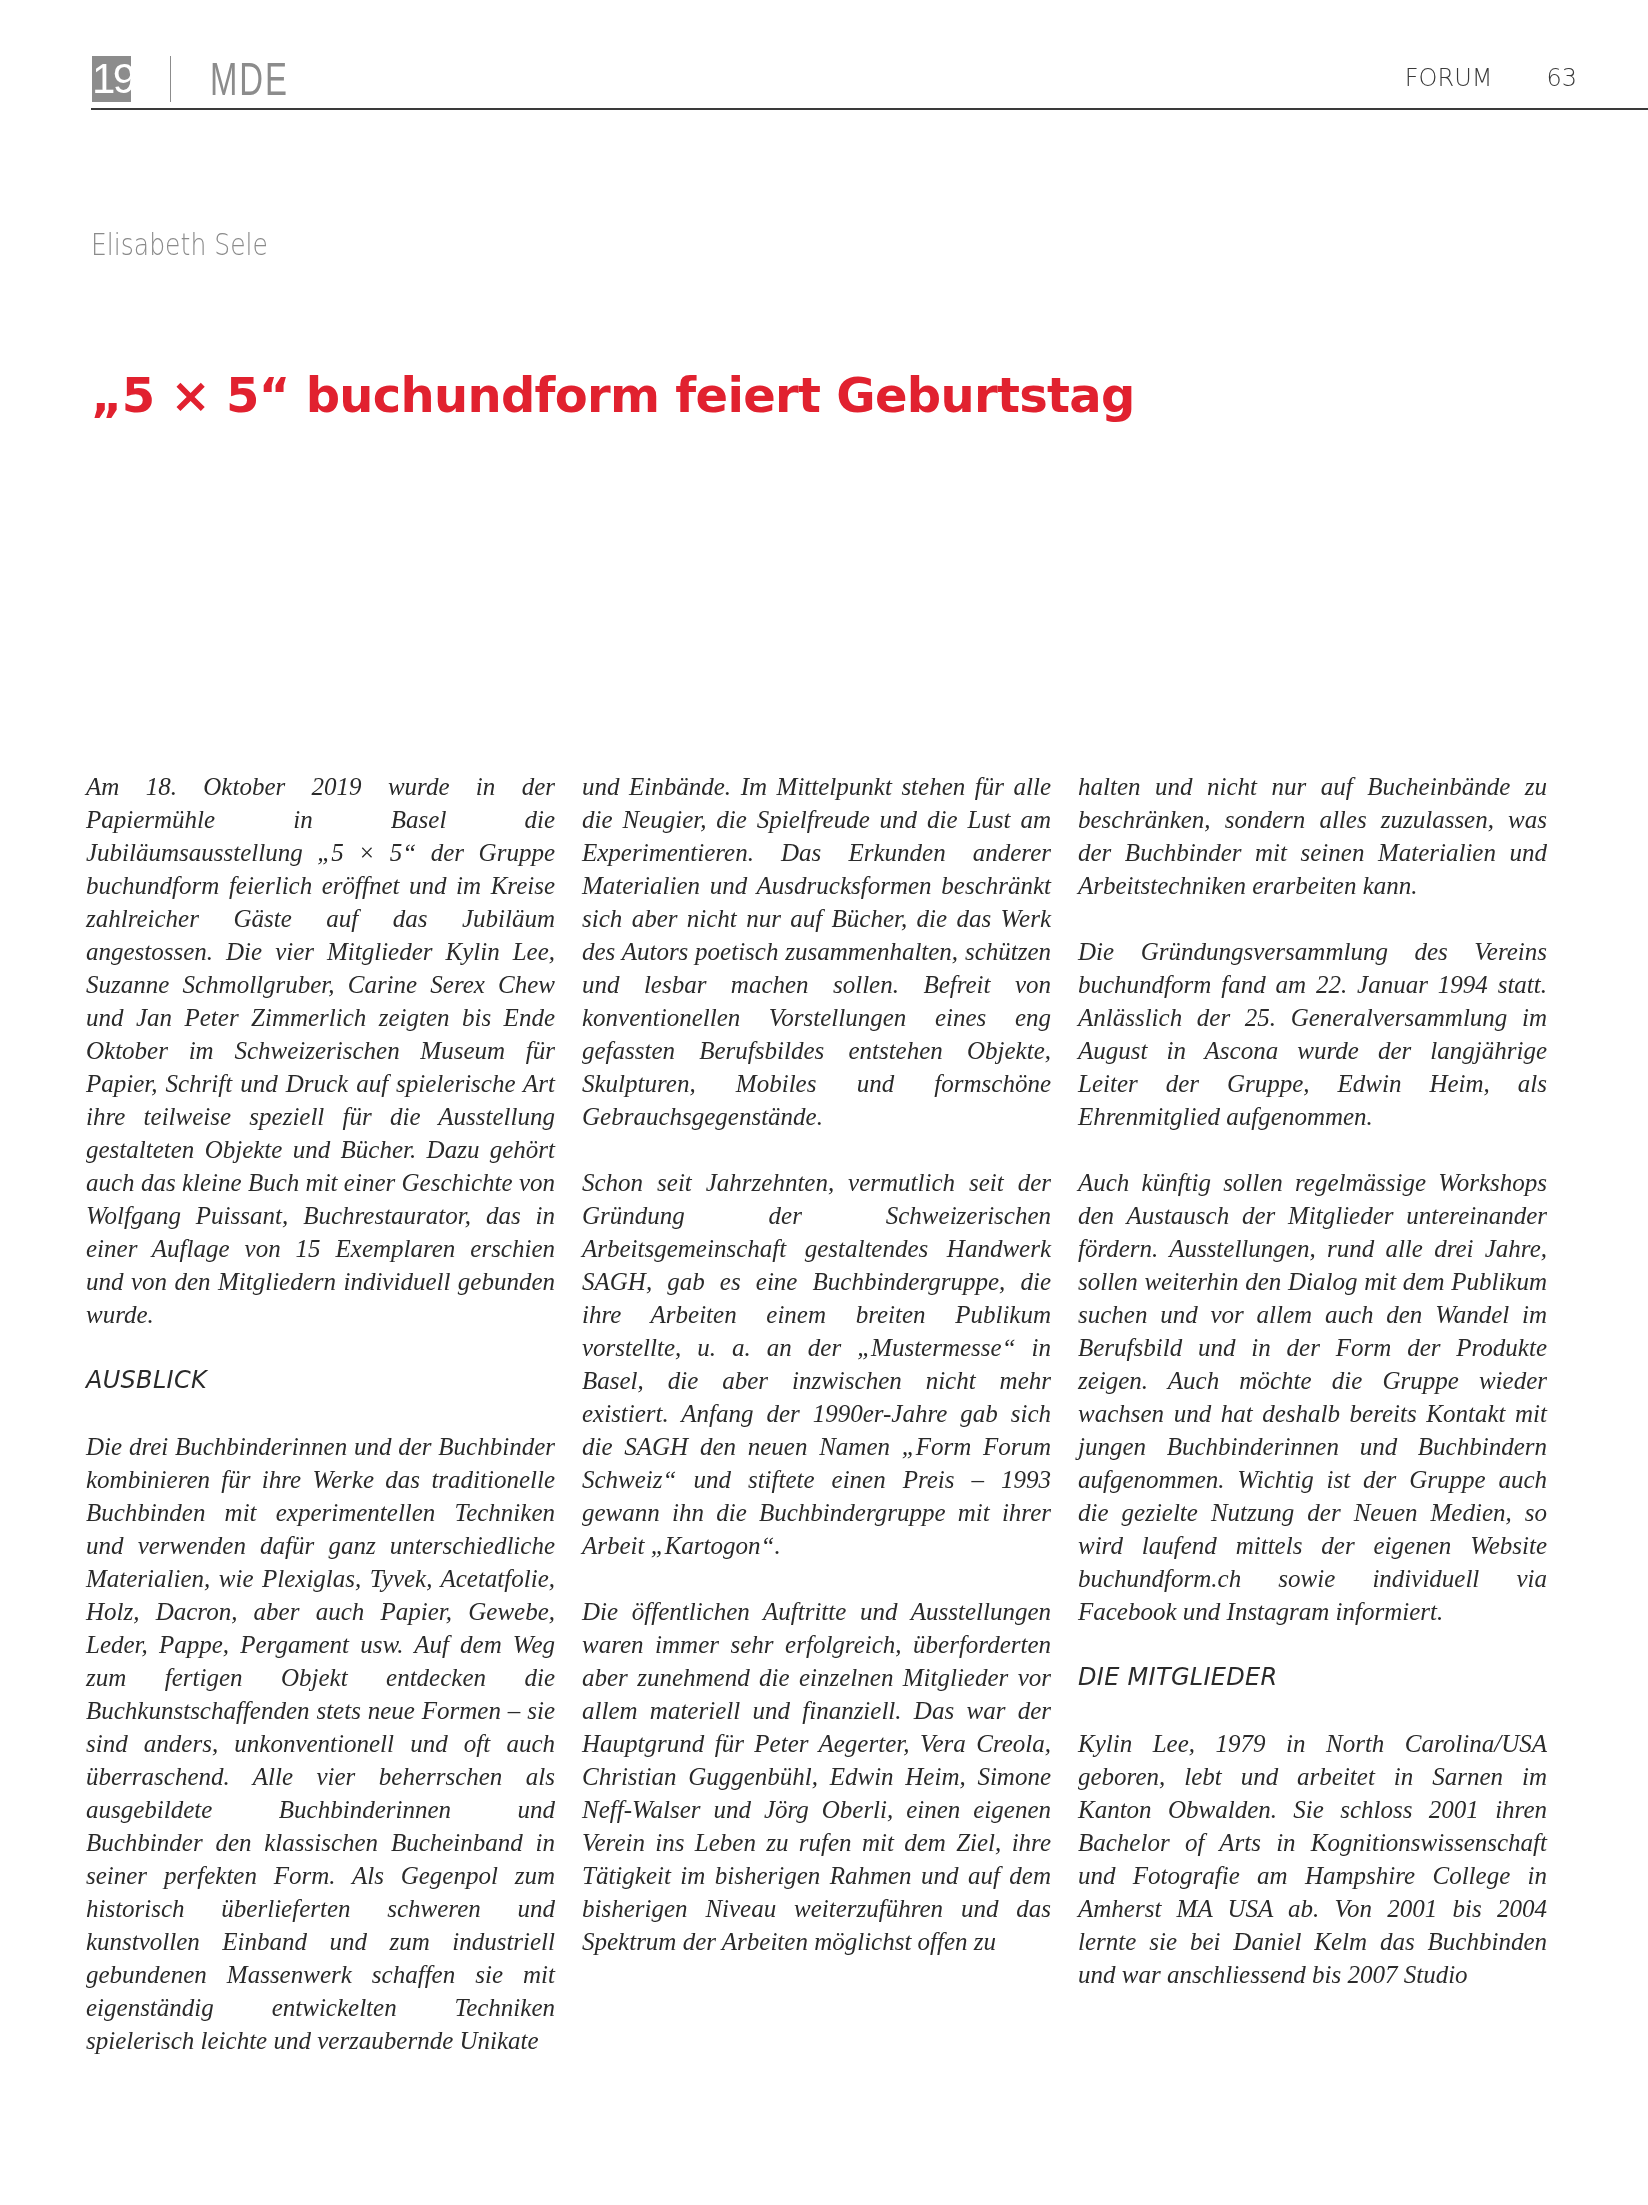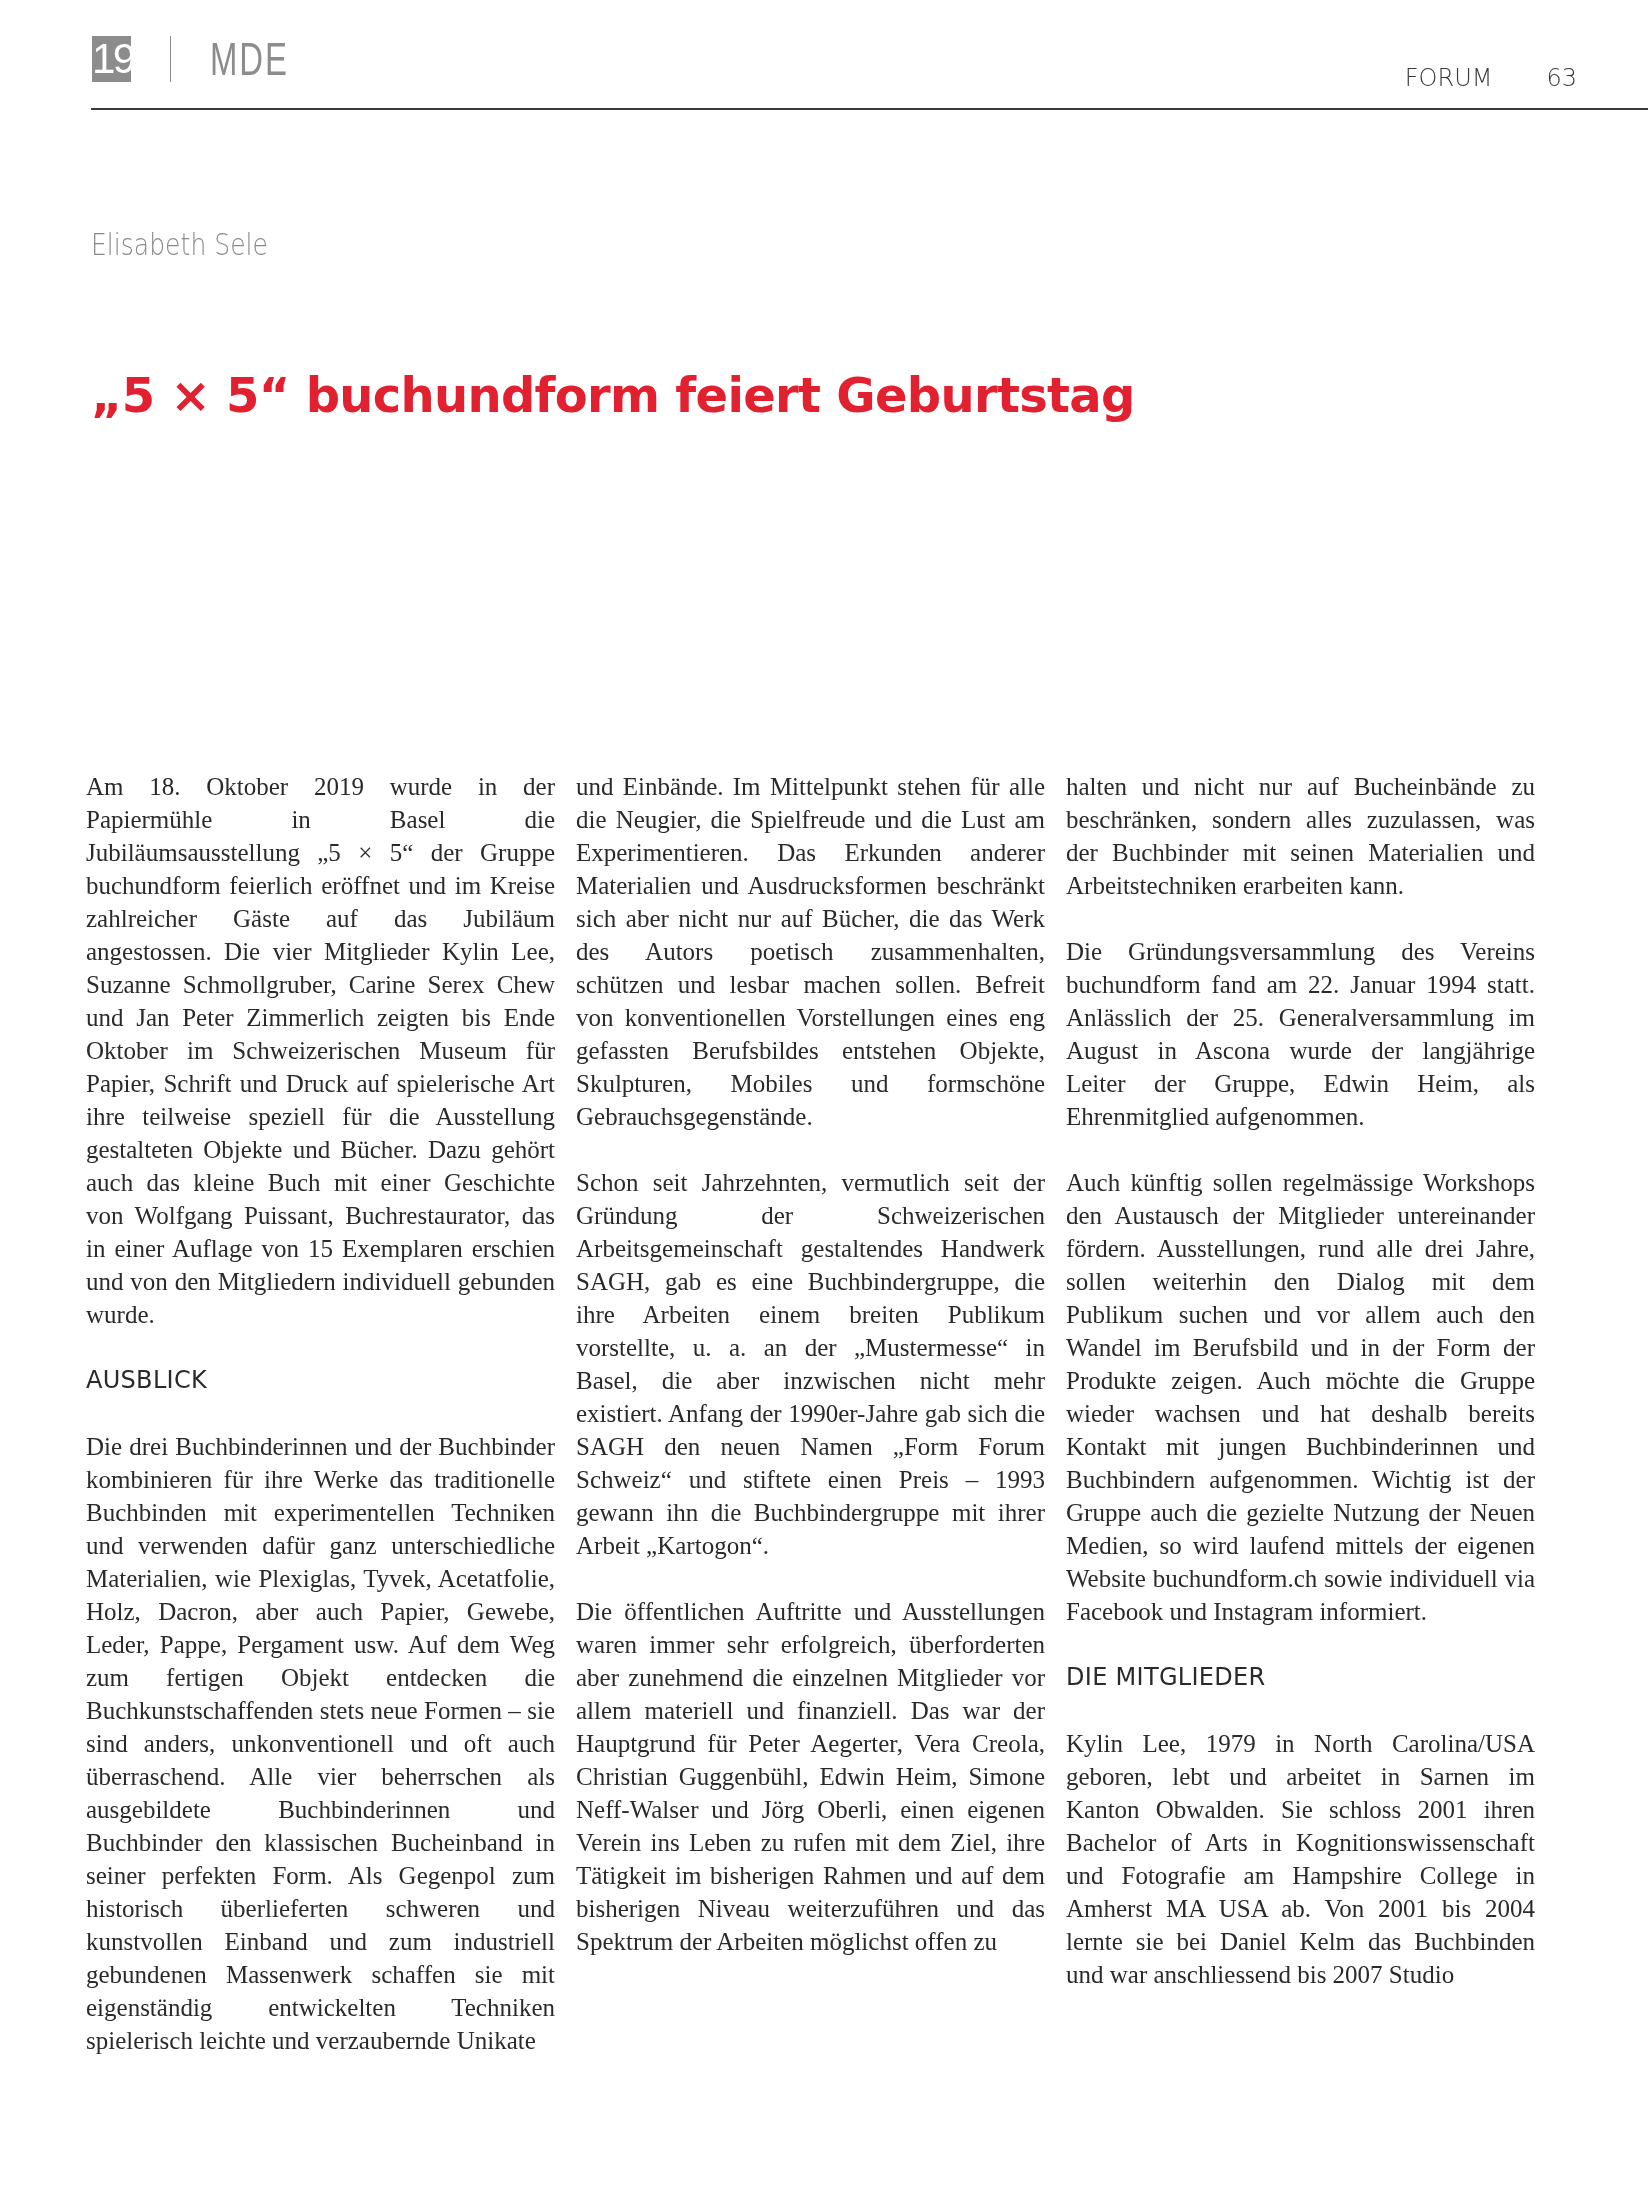--- a/index.html
+++ b/index.html
@@ -1,31 +1,31 @@
 <!DOCTYPE html>
 <html style="font-size:10.7px"><head>
 <meta charset="utf-8">
 <style>
   html, body { margin: 0; padding: 0; }
   body {
     width: 1649px; height: 2205px; background: #ffffff; position: relative; overflow: hidden;
     color: #2a2a2a;
   }
-  .header-logo { position: absolute; left: 92px; top: 36px; height: 46px; display: flex; align-items: center; gap: 32px; }
+  .header-logo { position: absolute; left: 92px; top: 56px; height: 46px; display: flex; align-items: center; gap: 32px; }
   .logo-box {
     background: #8c8c8c; color: #ffffff; height: 46px; width: 39px;
     font-family: "Liberation Sans", sans-serif; font-size: 42px; line-height: 46px; text-align: center; letter-spacing: -2.7px;
   }
   .logo-bar { width: 1.3px; height: 46px; background: #8c8c8c; margin: 0 6.7px; }
   .logo-text { color: #8c8c8c; font-family: "Liberation Sans", sans-serif; font-size: 47px; line-height: 46px; transform: scaleX(0.7); transform-origin: left center; letter-spacing: 2.7px; }
   .header-right { position: absolute; right: 72px; top: 64px; font-family: "DejaVu Sans", sans-serif; font-size: 24px; color: #3a3a3a; display: flex; gap: 54px; font-weight: 300; }
   .header-rule { position: absolute; left: 91px; right: 0; top: 108px; height: 2px; background: #3a3a3a; }
   .author { position: absolute; left: 91px; top: 228px; font-family: "DejaVu Sans", sans-serif; font-size: 29.5px; color: #8a8a8a; transform: scaleX(0.85); transform-origin: left; font-weight: 300; }
   .title { position: absolute; left: 91px; top: 335px; font-family: "DejaVu Sans", sans-serif; font-weight: bold; font-size: 48px; color: #e1212f; letter-spacing: -0.7px; white-space: nowrap; }
-  .columns { position: absolute; top: 770px; left: 86px; width: 1489px; display: flex; gap: 21px; }
+  .columns { position: absolute; top: 770px; left: 86px; width: 1489px; display: flex; gap: 27px; font-style: italic; }
   .col { width: 469px; font-family: "Liberation Serif", serif; font-size: 25px; line-height: 33px; text-align: justify; color: #2a2a2a; }
   .col p { margin: 0 0 33px 0; hyphens: manual; }
   .col h2 { font-family: "DejaVu Sans", sans-serif; font-weight: normal; font-size: 24px; margin: 0 0 33px 0; line-height: 33px; letter-spacing: 0.3px; color: #2a2a2a; }
   .col .last { margin-bottom: 0; }
 </style>
 </head>
 <body>
 
 <div class="header-logo">
   <div class="logo-box">19</div>

